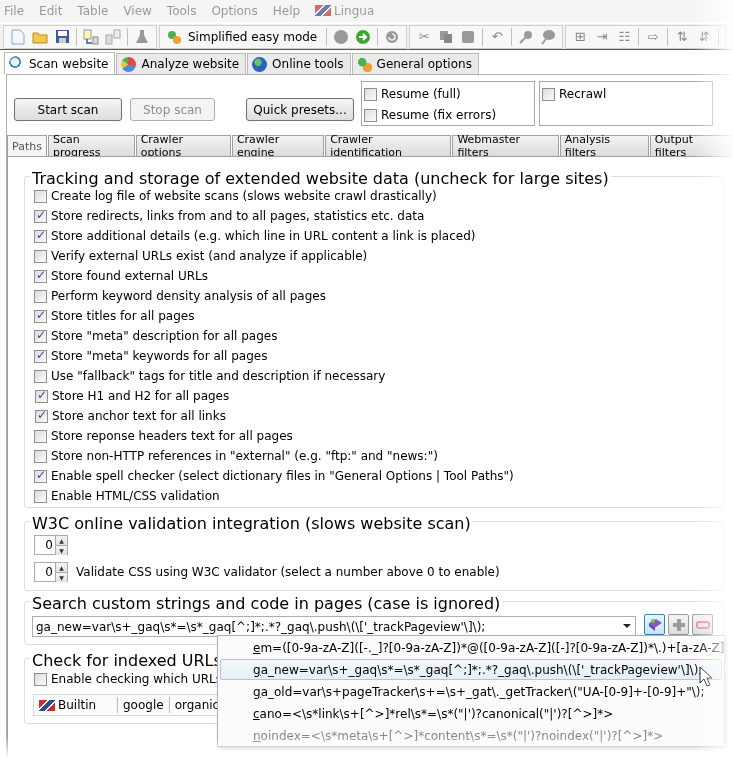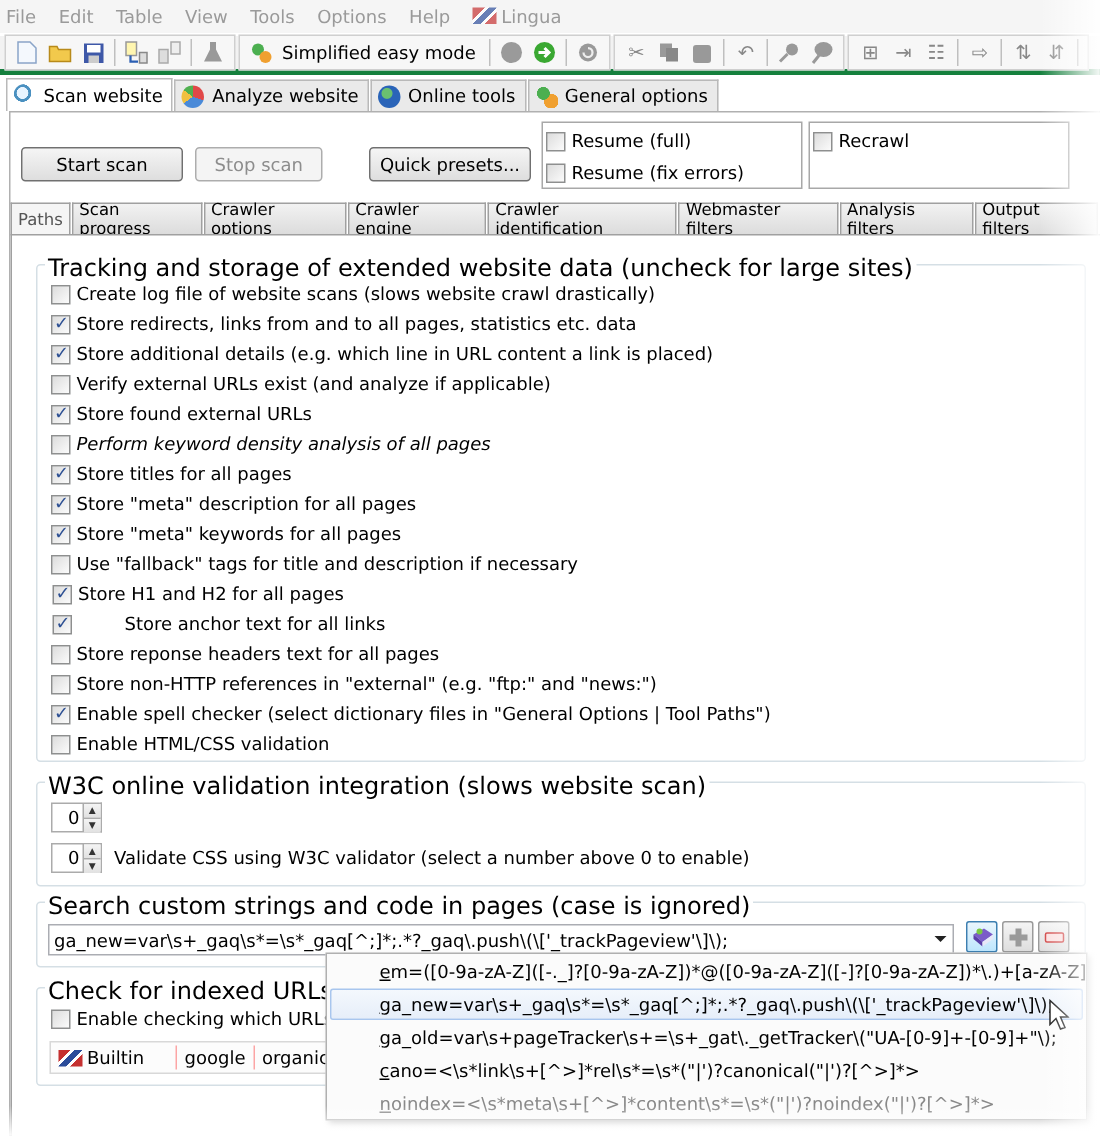--- a/index.html
+++ b/index.html
@@ -8,21 +8,21 @@
   .app { position: absolute; left: 0; top: 0; width: 733px; height: 757px; background: #fff; overflow: hidden; }
   .fade-right { position: absolute; right: 0; top: 0; width: 40px; height: 757px; background: linear-gradient(to right, rgba(255,255,255,0), rgba(255,255,255,0.95)); pointer-events: none; z-index: 50; }
   .fade-bottom { position: absolute; left: 0; bottom: 0; width: 733px; height: 20px; background: linear-gradient(to bottom, rgba(255,255,255,0), rgba(255,255,255,0.95)); pointer-events: none; z-index: 50; }
 
   
   .menubar { position: absolute; left: 0; top: 0; height: 22px; width: 733px; display: flex; align-items: center; padding-left: 4px; background: #f5f5f5; }
   .menu-item { color: #9a9a9a; font-size: 12px; margin-right: 15px; }
   .flag { display: inline-block; width: 16px; height: 11px; vertical-align: -1px; margin-right: 3px; background: linear-gradient(135deg, #c53030 0 30%, #fff 30% 40%, #2b4c9a 40% 60%, #fff 60% 70%, #c53030 70%); opacity: .7; }
 
   
-  .toolbar { position: absolute; left: 0; top: 24px; height: 26px; width: 733px; display: flex; align-items: center; padding-left: 3px; background: #f2f2f2; border-bottom: 4px solid #15803d; }
+  .toolbar { position: absolute; left: 0; top: 24px; height: 26px; width: 733px; display: flex; align-items: center; padding-left: 3px; background: #f2f2f2; border-bottom: 1px solid #15803d; }
   .tb-group { display: flex; align-items: center; height: 24px; border: 1px solid #cfcfcf; padding: 0 3px; margin-right: 2px; background: #f7f7f7; }
   .tb-ico { width: 18px; height: 18px; margin: 0 2px; display: inline-flex; align-items: center; justify-content: center; font-size: 13px; color: #888; }
   .tb-sep { width: 1px; height: 18px; background: #bfbfbf; margin: 0 3px; }
   .tb-text { font-size: 12px; margin-left: 3px; margin-right: 6px; }
 
   
   .maintabs { position: absolute; left: 4px; top: 53px; height: 21px; display: flex; }
   .maintab { height: 21px; padding: 0 6px 0 4px; display: flex; align-items: center; border: 1px solid #b9b9b9; border-bottom: none; background: #eaeaea; margin-right: 1px; font-size: 12px; }
   .maintab.active { background: #fff; height: 22px; margin-top: -1px; }
   .maintab .ico { width: 15px; height: 15px; border-radius: 50%; margin-right: 5px; display: inline-block; }
@@ -260,21 +260,21 @@
       <span>Store additional details (e.g. which line in URL content a link is placed)</span>
     </div>
   <div class="cb-row" style="left:34px; top:249px;">
       <span class="cb"></span>
       <span>Verify external URLs exist (and analyze if applicable)</span>
     </div>
   <div class="cb-row" style="left:34px; top:269px;">
       <span class="cb checked"></span>
       <span>Store found external URLs</span>
     </div>
-  <div class="cb-row" style="left:34px; top:289px;font-style:italic;">
+  <div class="cb-row" style="left:34px; top:289px;">
       <span class="cb"></span>
       <span>Perform keyword density analysis of all pages</span>
     </div>
   <div class="cb-row" style="left:34px; top:309px;">
       <span class="cb checked"></span>
       <span>Store titles for all pages</span>
     </div>
   <div class="cb-row" style="left:34px; top:329px;">
       <span class="cb checked"></span>
       <span>Store "meta" description for all pages</span>
@@ -284,21 +284,21 @@
       <span>Store "meta" keywords for all pages</span>
     </div>
   <div class="cb-row" style="left:34px; top:369px;">
       <span class="cb"></span>
       <span>Use "fallback" tags for title and description if necessary</span>
     </div>
   <div class="cb-row" style="left:35px; top:389px;">
       <span class="cb checked"></span>
       <span>Store H1 and H2 for all pages</span>
     </div>
-  <div class="cb-row" style="left:35px; top:409px;gap:31px;">
+  <div class="cb-row" style="left:35px; top:409px;">
       <span class="cb checked"></span>
       <span>Store anchor text for all links</span>
     </div>
   <div class="cb-row" style="left:34px; top:429px;">
       <span class="cb"></span>
       <span>Store reponse headers text for all pages</span>
     </div>
   <div class="cb-row" style="left:34px; top:449px;">
       <span class="cb"></span>
       <span>Store non-HTTP references in "external" (e.g. "ftp:" and "news:")</span>

